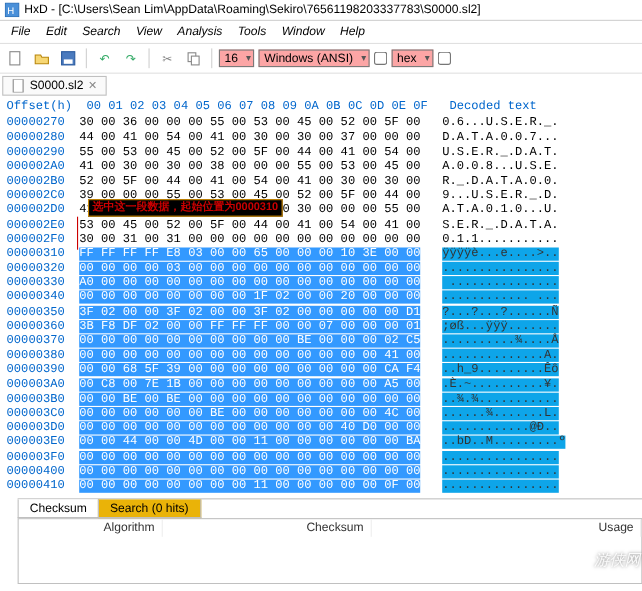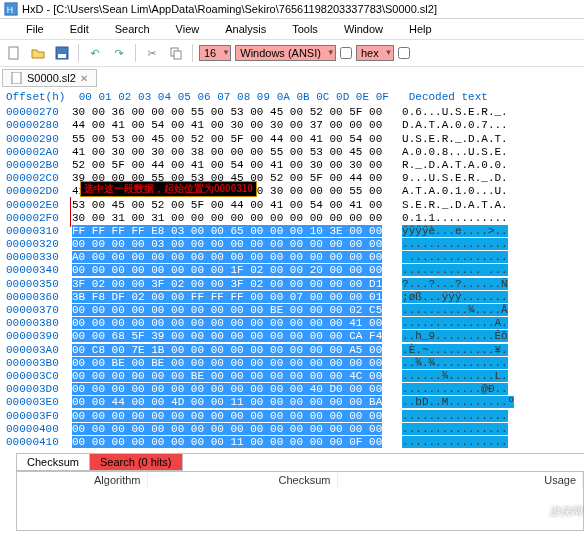--- a/index.html
+++ b/index.html
@@ -1,45 +1,45 @@
 <!DOCTYPE html>
 <html><head>
 <meta charset="utf-8">
 <style>
   * { box-sizing: border-box; margin: 0; padding: 0; }
   body { font-family: "Segoe UI", Tahoma, sans-serif; font-size: 11px; background: #fff; color: #000; width: 584px; }
   .titlebar { background: #fff; border-bottom: 1px solid #d0d0d0; padding: 2px 4px; display: flex; align-items: center; gap: 4px; }
   .titlebar .logo { width: 14px; height: 14px; }
   .titlebar-text { font-size: 11px; white-space: nowrap; overflow: hidden; }
-  .menubar { display: flex; gap: 14px; padding: 2px 20px; border-bottom: 1px solid #e0e0e0; }
+  .menubar { display: flex; gap: 2px; padding: 2px 4px; border-bottom: 1px solid #e0e0e0; font-style: italic; }
   .menubar span { padding: 2px 6px; cursor: default; }
   .toolbar { display: flex; align-items: center; gap: 4px; padding: 3px 4px; border-bottom: 1px solid #e0e0e0; }
   .tool-btn { width: 20px; height: 20px; display: flex; align-items: center; justify-content: center; border: 1px solid transparent; }
   .sep { width: 1px; height: 18px; background: #d0d0d0; margin: 0 2px; }
   .combo { border: 1px solid #7a7a7a; background: #fca5a5; padding: 1px 14px 1px 4px; font-size: 11px; position: relative; min-width: 30px; }
   .combo::after { content: "▾"; position: absolute; right: 2px; top: 1px; font-size: 9px; color: #555; }
   .doctab { display: inline-flex; align-items: center; gap: 4px; border: 1px solid #c0c0c0; background: #fafafa; padding: 2px 8px; font-size: 11px; margin: 2px 0 0 2px; }
   .doctab .x { color: #888; font-size: 10px; }
   .hex-area { font-family: "Courier New", monospace; font-size: 11px; line-height: 1.2; padding: 4px 0 0 6px; color: #000; position: relative; }
   .hex-header { color: #0066cc; font-weight: normal; margin-bottom: 2px; white-space: pre; }
   .hex-row { white-space: pre; }
   .hex-row .off { color: #0066cc; }
   .hex-row .dat { color: #000; }
   .hex-row .txt { color: #000; }
   .sel-row .dat { background: #3399ff; color: #fff; }
   .sel-row .txt { background: #0ea5e9; color: #333; }
   .annot { position: absolute; background: #000000; border: 1px solid #cc8800; padding: 1px 3px; font-family: "Microsoft YaHei", sans-serif; font-size: 10px; color: #c00; font-weight: bold; z-index: 5; text-align: right; }
   .arrow-line { position: absolute; width:1px; height:30px; background:#c00; z-index:4;}
   .panel-tabs { border-top: 1px solid #c0c0c0; margin-top: 4px; display: flex; font-size: 11px; }
-  .panel-tab { border: 1px solid #c0c0c0; border-top: none; background: #ef4444; padding: 2px 10px; margin-right: -1px; }
+  .panel-tab { border: 1px solid #c0c0c0; border-top: none; background: #eab308; padding: 2px 10px; margin-right: -1px; }
   .panel-tab.active { background: #fff; font-weight: normal; }
   .checksum-body { border: 1px solid #c0c0c0; height: 60px; }
   .checksum-body table { width: 100%; font-size: 11px; border-collapse: collapse; }
   .checksum-body th { text-align: right; padding: 2px 6px; border-right: 1px solid #eee; font-weight: normal; color: #333; }
-  .watermark { position: absolute; right: 2px; bottom: 18px; font-family: "SimHei", sans-serif; font-size: 11px; color: rgba(255,255,255,.9); font-style: italic; text-shadow: 0 0 3px rgba(0,0,0,.5); pointer-events:none;}
+  .watermark { position: absolute; right: 2px; bottom: 18px; font-family: "SimHei", sans-serif; font-size: 14px; color: rgba(255,255,255,.9); font-style: italic; text-shadow: 0 0 3px rgba(0,0,0,.5); pointer-events:none;}
 </style>
 </head>
 <body>
 
 
 
 <div class="titlebar">
   <svg class="logo" viewBox="0 0 16 16">
       <rect x="1" y="1" width="14" height="14" fill="#4a90d9" stroke="#2a70b9"></rect>
       <text x="3" y="12" font-size="10" fill="#fff">H</text>

